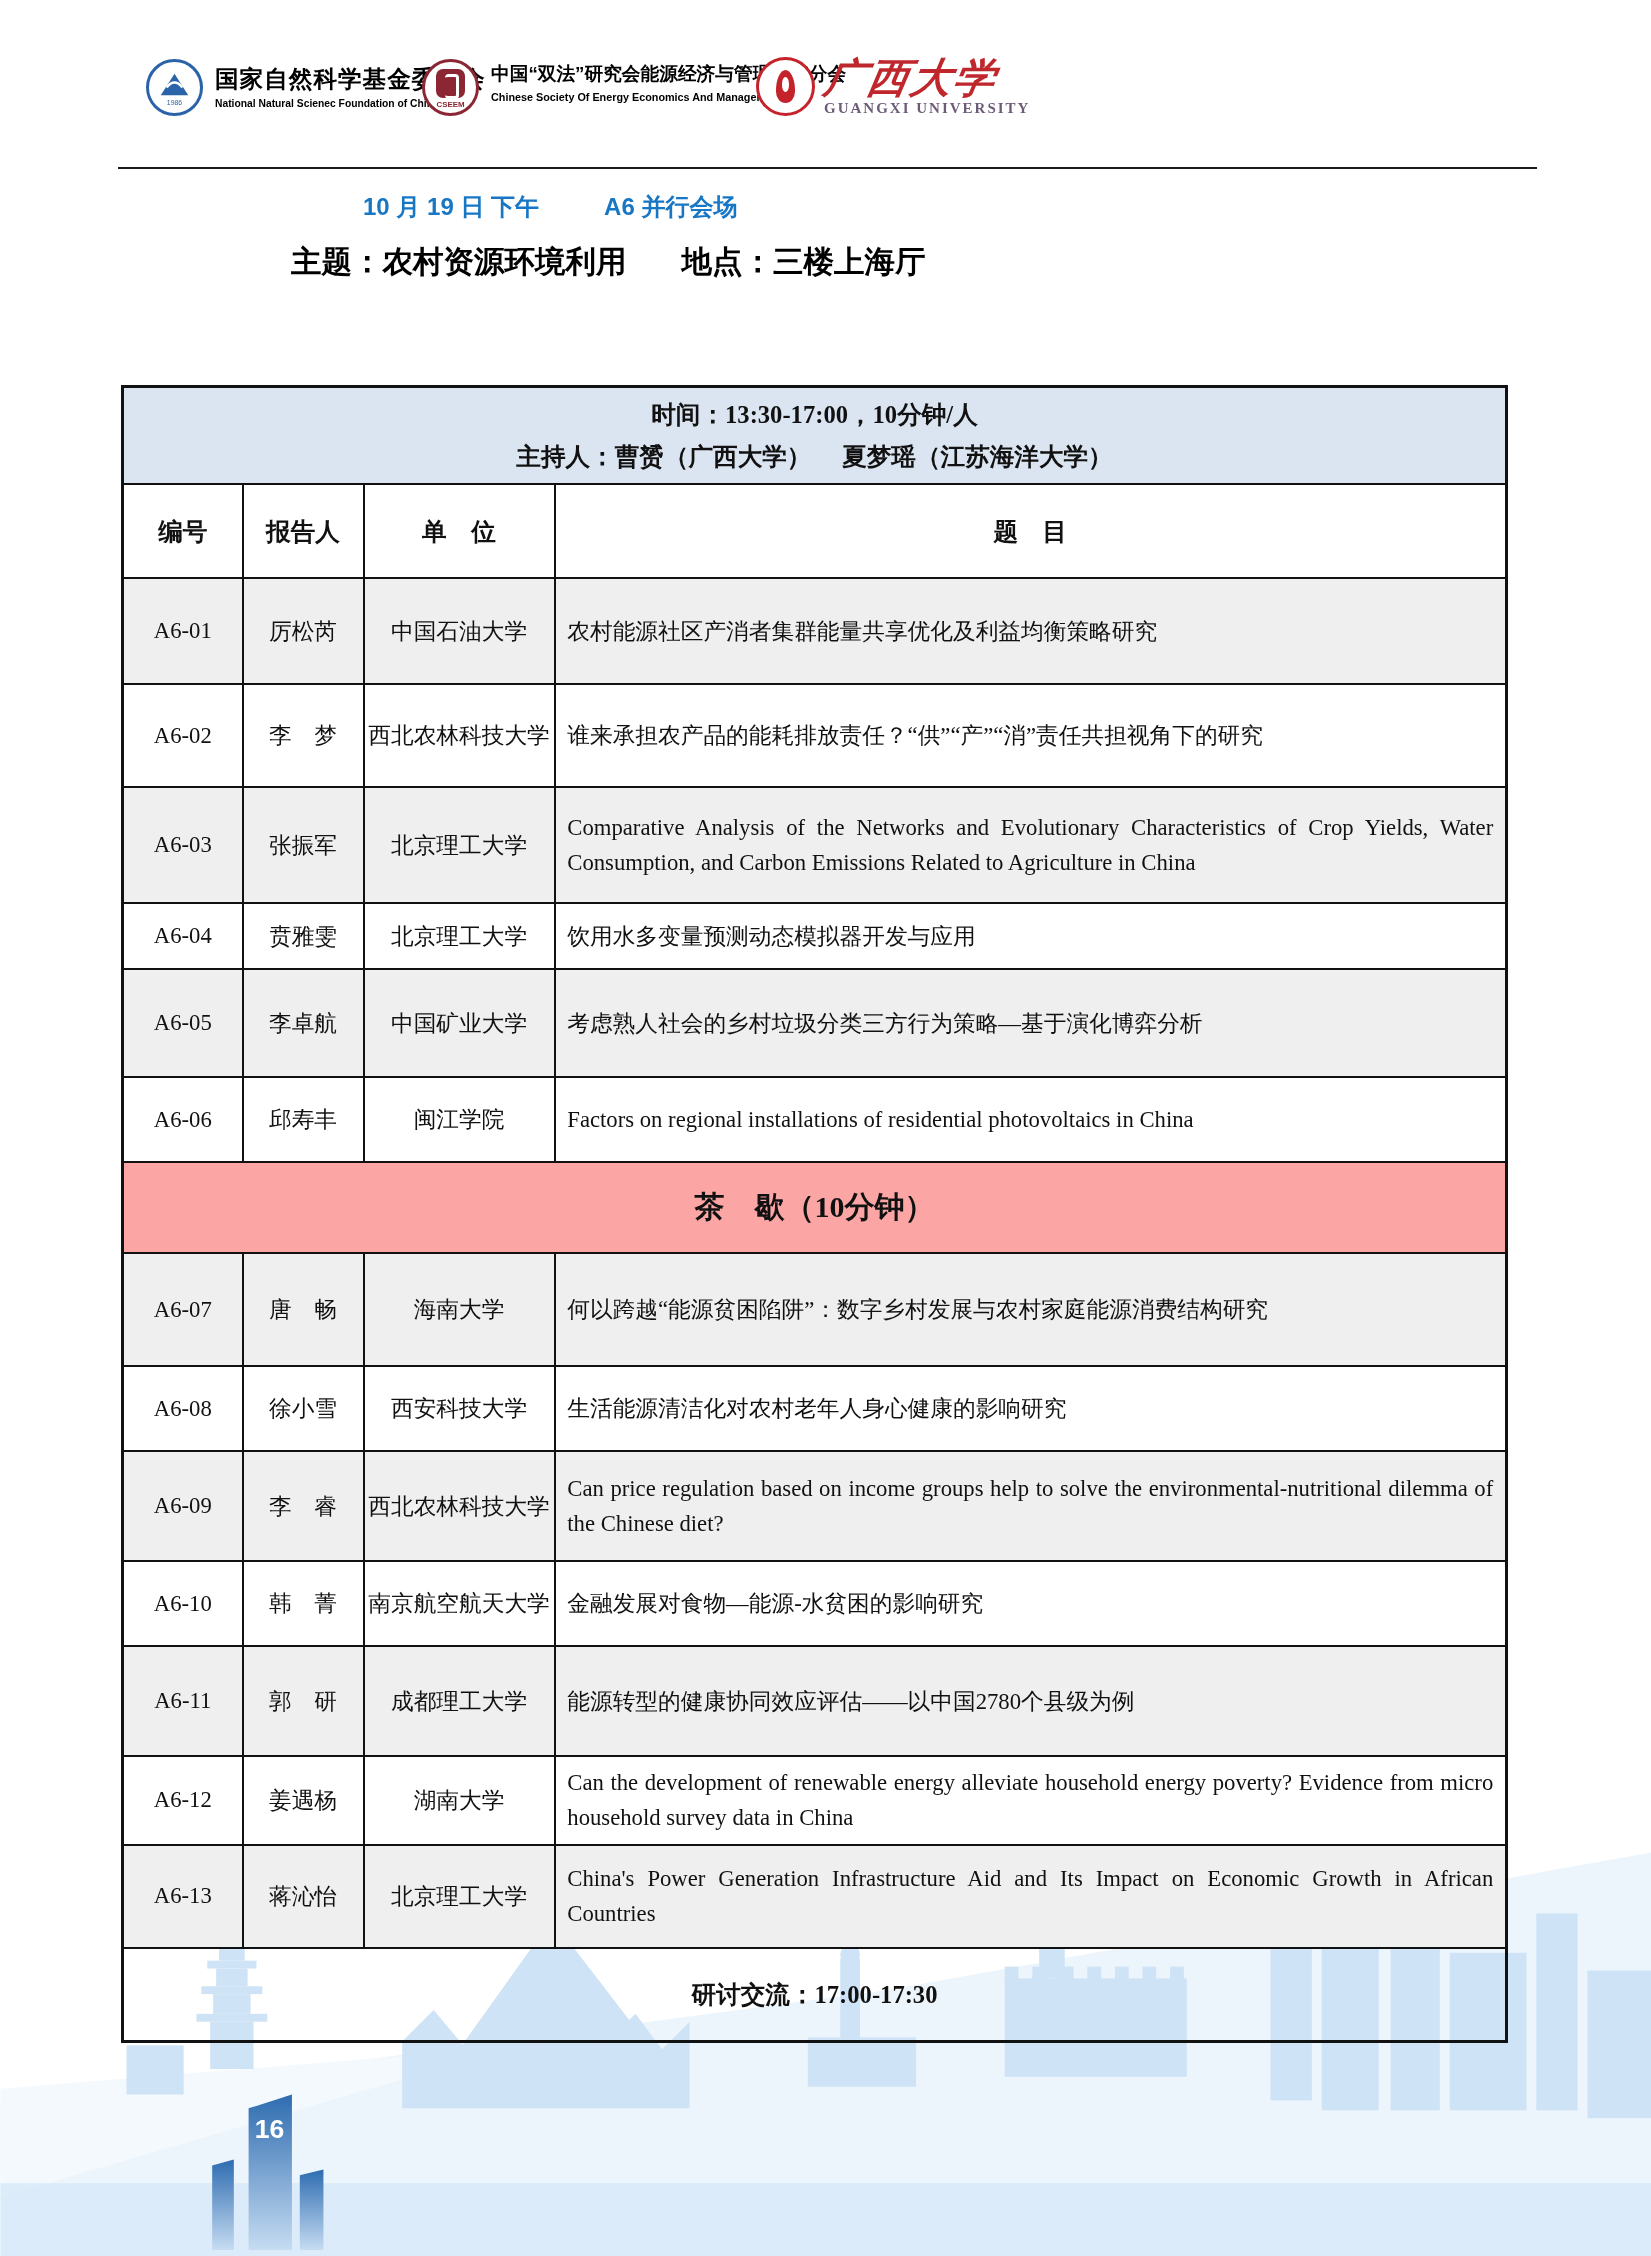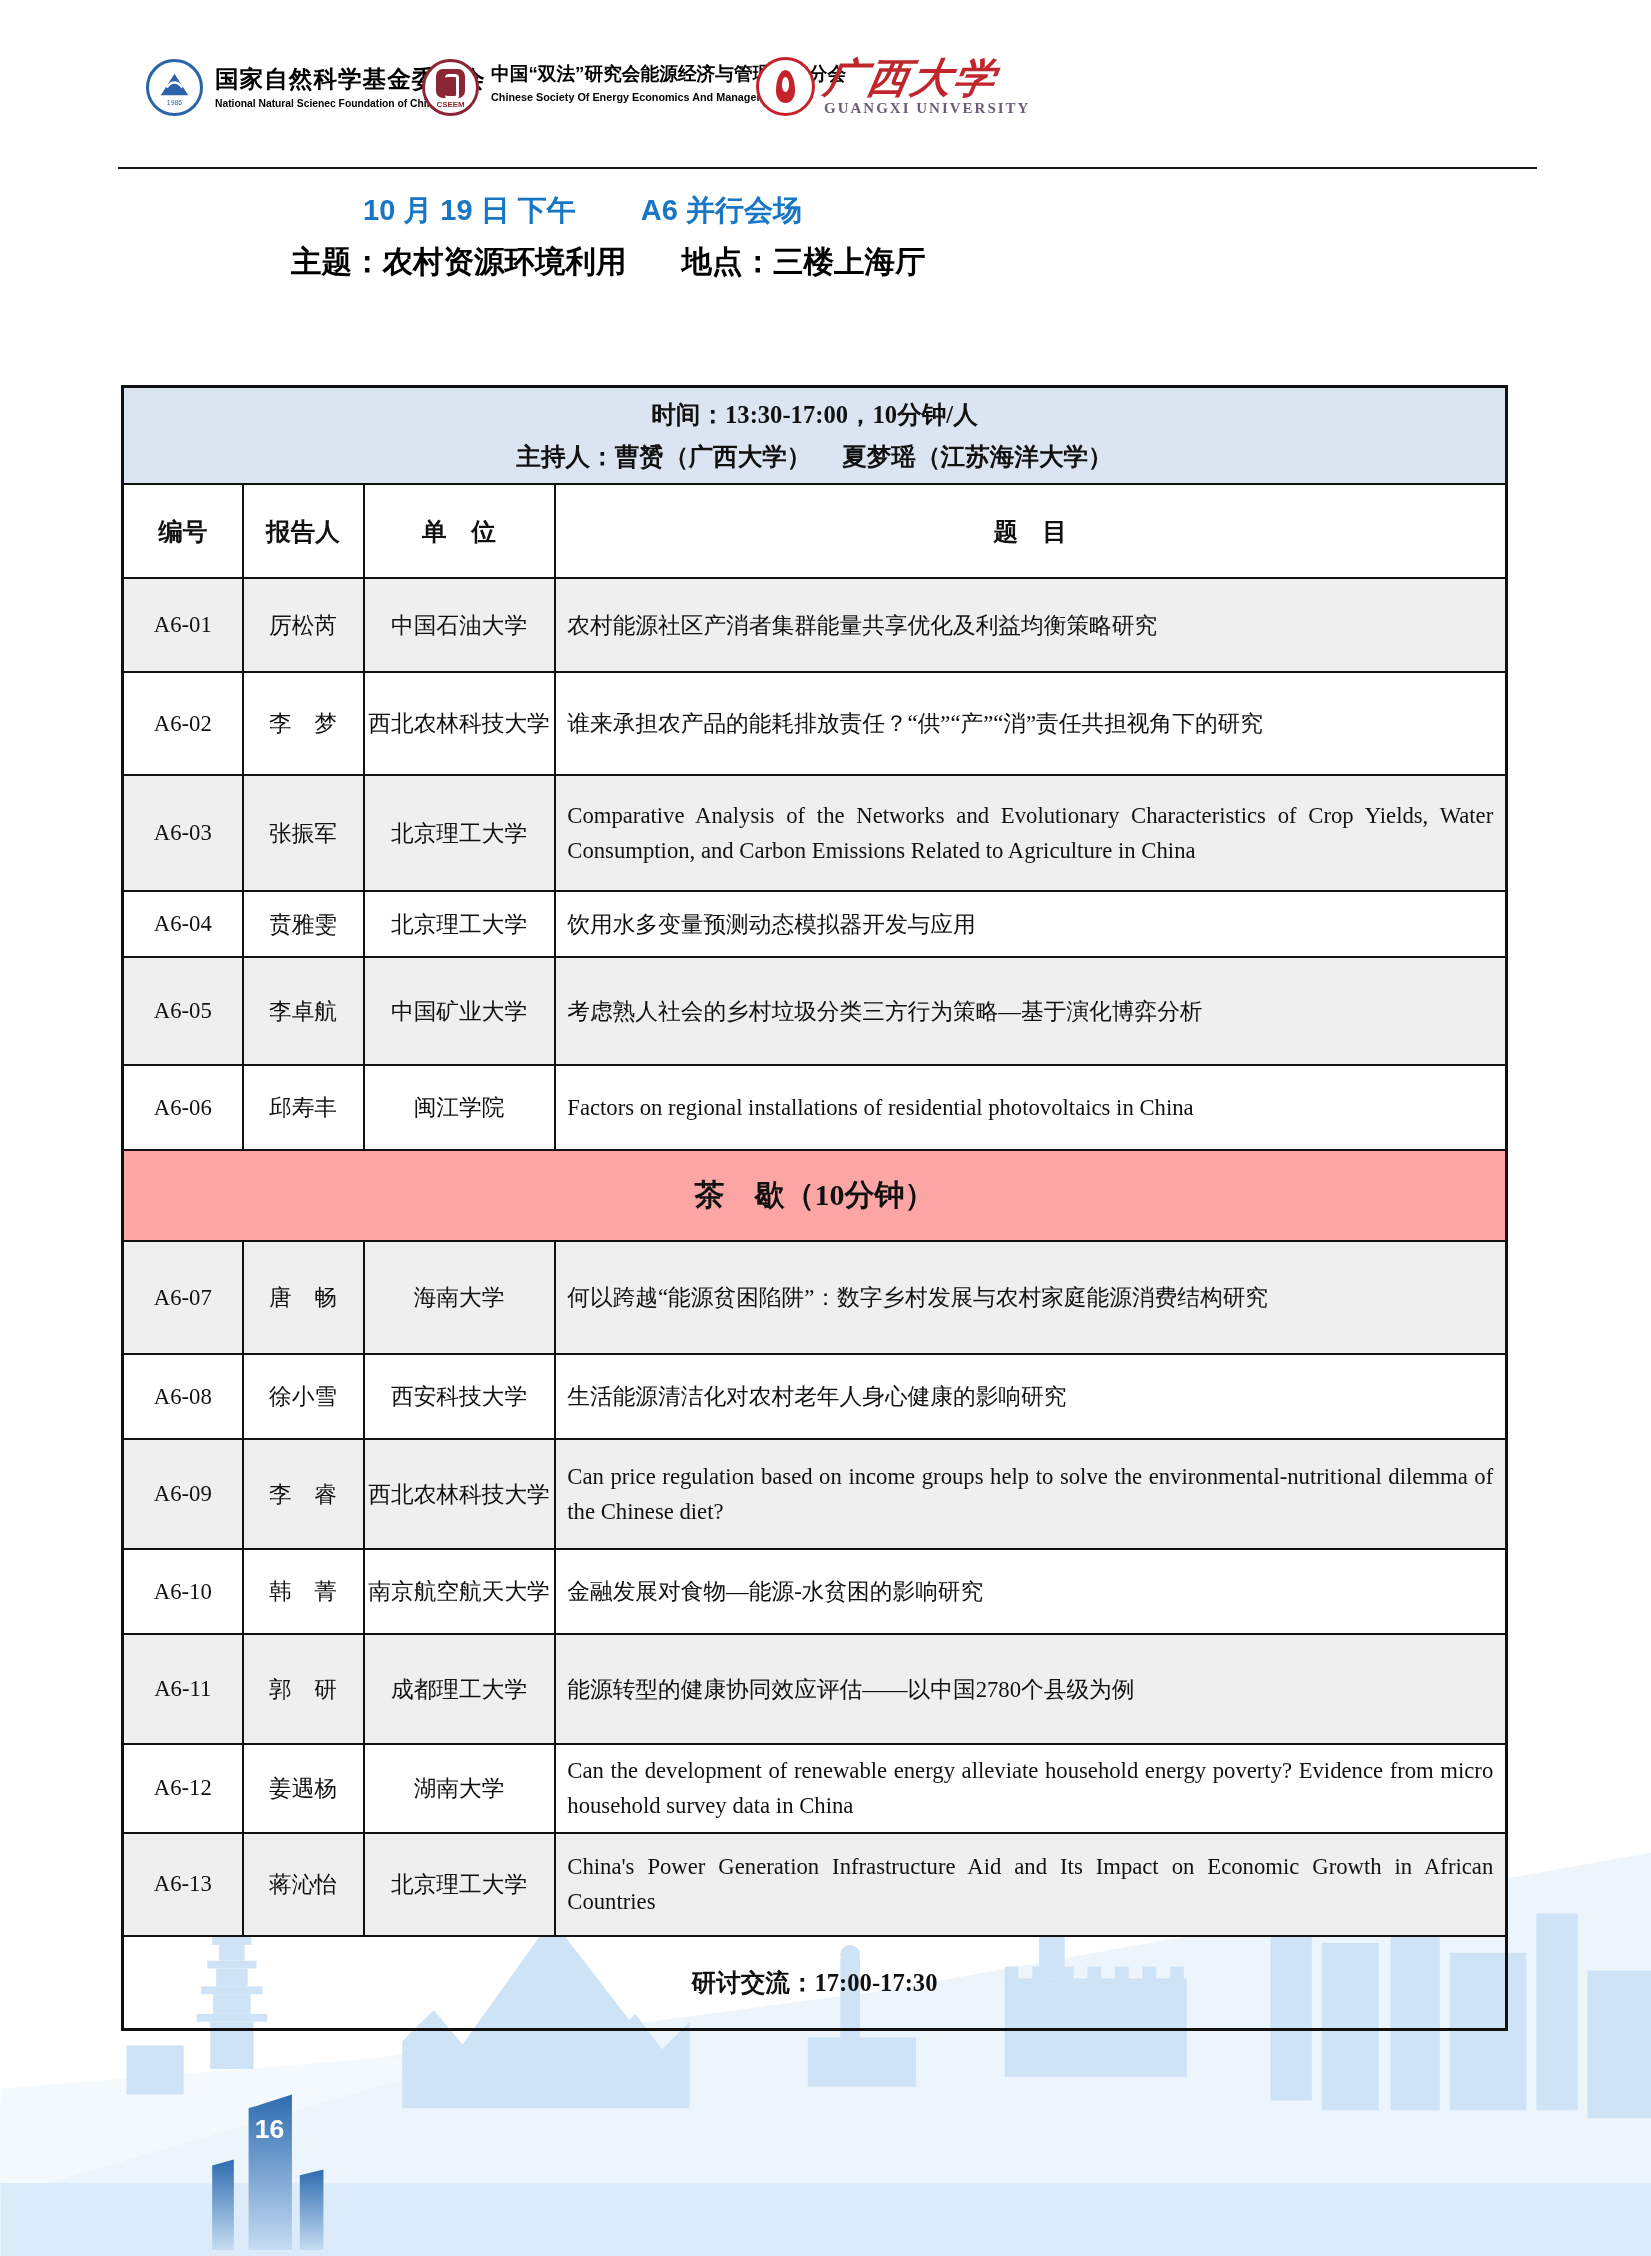--- a/index.html
+++ b/index.html
@@ -26,21 +26,21 @@
   .logo2-txt{position:absolute;left:491px;top:9.9px;}
   .logo2-cn{font-family:"Liberation Sans","DejaVu Sans",sans-serif;font-weight:bold;font-size:18.7px;color:#000;}
   .logo2-en{font-family:"Liberation Sans","DejaVu Sans",sans-serif;font-weight:bold;font-size:10.8px;color:#000;margin-top:3.9px;}
   .logo3{left:756px;top:5.9px;width:59px;height:59px;border:3px solid #c4232b;}
   .logo3-flame{position:absolute;left:16.7px;top:9.9px;width:19.7px;height:33px;background:#c4232b;border-radius:50% 50% 50% 50% / 65% 65% 35% 35%;}
   .logo3-flame:after{content:"";position:absolute;left:5.9px;top:6.9px;width:7.9px;height:15.8px;background:#fff;border-radius:50%;}
   .gxu-cal{position:absolute;left:825px;top:0px;font-family:"DejaVu Serif",serif;font-style:italic;font-weight:bold;font-size:41px;color:#c0272d;transform:skewX(-10deg);letter-spacing:2px;}
   .gxu-en{position:absolute;left:824px;top:49px;font-family:Liberation Serif, serif;font-size:15px;font-weight:bold;letter-spacing:2px;color:#6d5c78;}
   .rule{position:absolute;left:118px;top:167px;width:1419px;height:2px;background:#1a1a1a;}
   
-  .blue-title{position:absolute;left:363px;top:191px;font-family:"Liberation Sans","DejaVu Sans",sans-serif;font-weight:bold;font-size:29px;color:#1877c5;white-space:nowrap;}
+  .blue-title{position:absolute;left:363px;top:191px;font-family:"Liberation Sans","DejaVu Sans",sans-serif;font-weight:bold;font-size:24px;color:#1877c5;white-space:nowrap;}
   .blue-title .gap{display:inline-block;width:65px;}
   .black-title{position:absolute;left:291px;top:242px;font-family:"Liberation Sans","DejaVu Sans",sans-serif;font-weight:bold;font-size:30.5px;color:#000;white-space:nowrap;}
   .black-title .gap{display:inline-block;width:55px;}
   
   .schedule{position:absolute;left:121px;top:360px;z-index:2;}
   table{border-collapse:collapse;table-layout:fixed;width:1384px;background:transparent;margin-top:25px;}
   td,th{border:2px solid #111;box-sizing:border-box;vertical-align:middle;overflow:hidden;}
   table{border:3px solid #111;}
   .info-row td{
     background:#dbe5f1;text-align:center;font-weight:bold;font-size:24.6px;line-height:1.7;padding:5.9px 0;
@@ -172,21 +172,21 @@
         <div>主持人：曹赟（广西大学）　 夏梦瑶（江苏海洋大学）</div>
       </td>
     </tr>
     <tr class="cols-row" style="height:94px">
       <th>编号</th>
       <th>报告人</th>
       <th>单　位</th>
       <th>题　目</th>
     </tr>
 
-    <tr class="tr-shade" style="height:94px">
+    <tr class="tr-shade" style="height:106px">
       <td class="c-id">A6-01</td>
       <td class="c-speaker">厉松芮</td>
       <td class="c-aff">中国石油大学</td>
       <td class="c-title">农村能源社区产消者集群能量共享优化及利益均衡策略研究</td>
     </tr>
     <tr class="tr-white" style="height:103px">
       <td class="c-id">A6-02</td>
       <td class="c-speaker">李　梦</td>
       <td class="c-aff">西北农林科技大学</td>
       <td class="c-title">谁来承担农产品的能耗排放责任？“供”“产”“消”责任共担视角下的研究</td>

